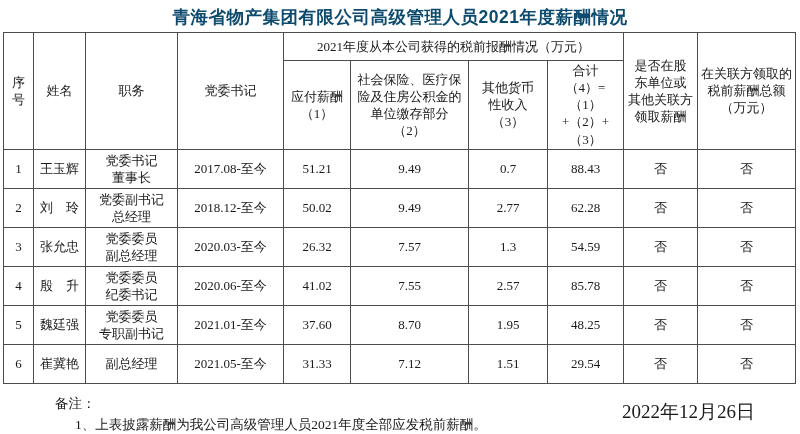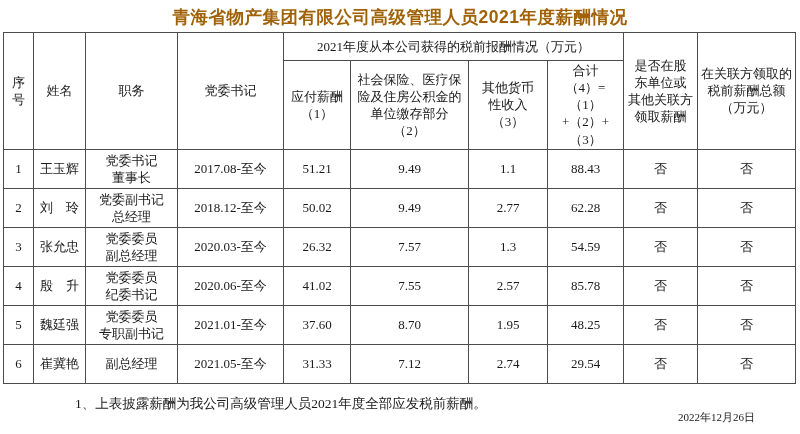--- a/index.html
+++ b/index.html
@@ -12,21 +12,21 @@
     font-family: "Liberation Serif", serif;
     overflow: hidden;
   }
   .page { position: relative; width: 800px; height: 434px; }
   .title {
     margin: 5px 0 3px 0;
     text-align: center;
     font-family: "Liberation Sans", sans-serif;
     font-size: 17.5px;
     font-weight: bold;
-    color: #a16207;
+    color: #0c4a6e;
     letter-spacing: 0.5px;
   }
   table.salary {
     border-collapse: collapse;
     table-layout: fixed;
     width: 792px;
     margin-left: 3px;
   }
   table.salary th, table.salary td {
     border: 1px solid #4c4c4c;
@@ -45,21 +45,21 @@
   .notes {
     margin: 11px 0 0 55px;
     font-size: 13.5px;
     line-height: 1.4;
   }
   .notes .note-item { margin-left: 20px; margin-top: 2px; }
   .doc-date {
     position: absolute;
     right: 45px;
     bottom: 14px;
-    font-size: 11px;
+    font-size: 19px;
   }
 </style>
 </head>
 <body>
 
 <div class="page">
 
   <div class="title">青海省物产集团有限公司高级管理人员2021年度薪酬情况</div>
 
   <table class="salary">
@@ -108,21 +108,21 @@
     </thead>
     <tbody>
       <tr class="data-row">
         <td>1</td>
         <td>王玉辉</td>
         <td>党委书记
 董事长</td>
         <td>2017.08-至今</td>
         <td>51.21</td>
         <td>9.49</td>
-        <td>1.1</td>
+        <td>0.7</td>
         <td>88.43</td>
         <td>否</td>
         <td>否</td>
       </tr>
       <tr class="data-row">
         <td>2</td>
         <td>刘　玲</td>
         <td>党委副书记
 总经理</td>
         <td>2018.12-至今</td>
@@ -172,27 +172,28 @@
         <td>否</td>
         <td>否</td>
       </tr>
       <tr class="data-row">
         <td>6</td>
         <td>崔冀艳</td>
         <td>副总经理</td>
         <td>2021.05-至今</td>
         <td>31.33</td>
         <td>7.12</td>
-        <td>2.74</td>
+        <td>1.51</td>
         <td>29.54</td>
         <td>否</td>
         <td>否</td>
       </tr>
     </tbody>
   </table>
 
   <div class="notes">
+    <div>备注：</div>
     <div class="note-item">1、上表披露薪酬为我公司高级管理人员2021年度全部应发税前薪酬。</div>
   </div>
 
   <div class="doc-date">2022年12月26日</div>
 
 </div>
 
 </body></html>

